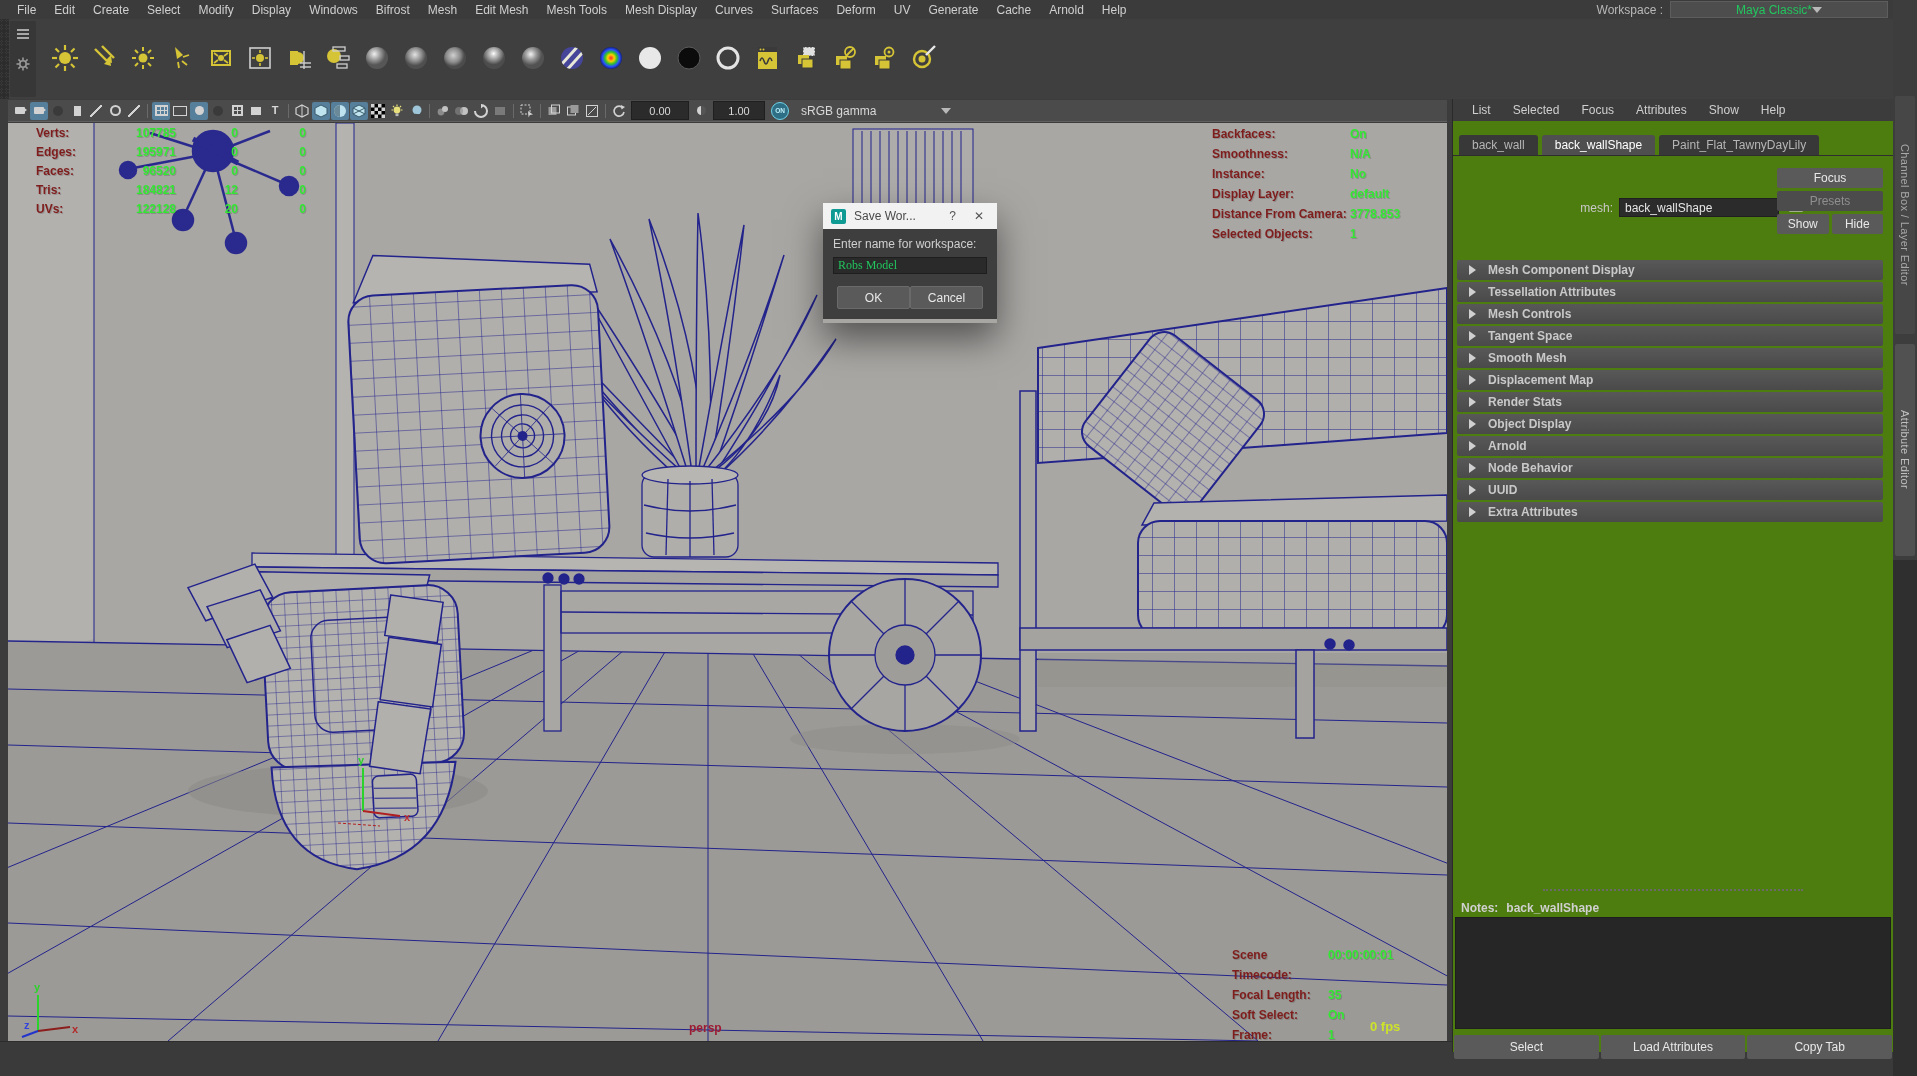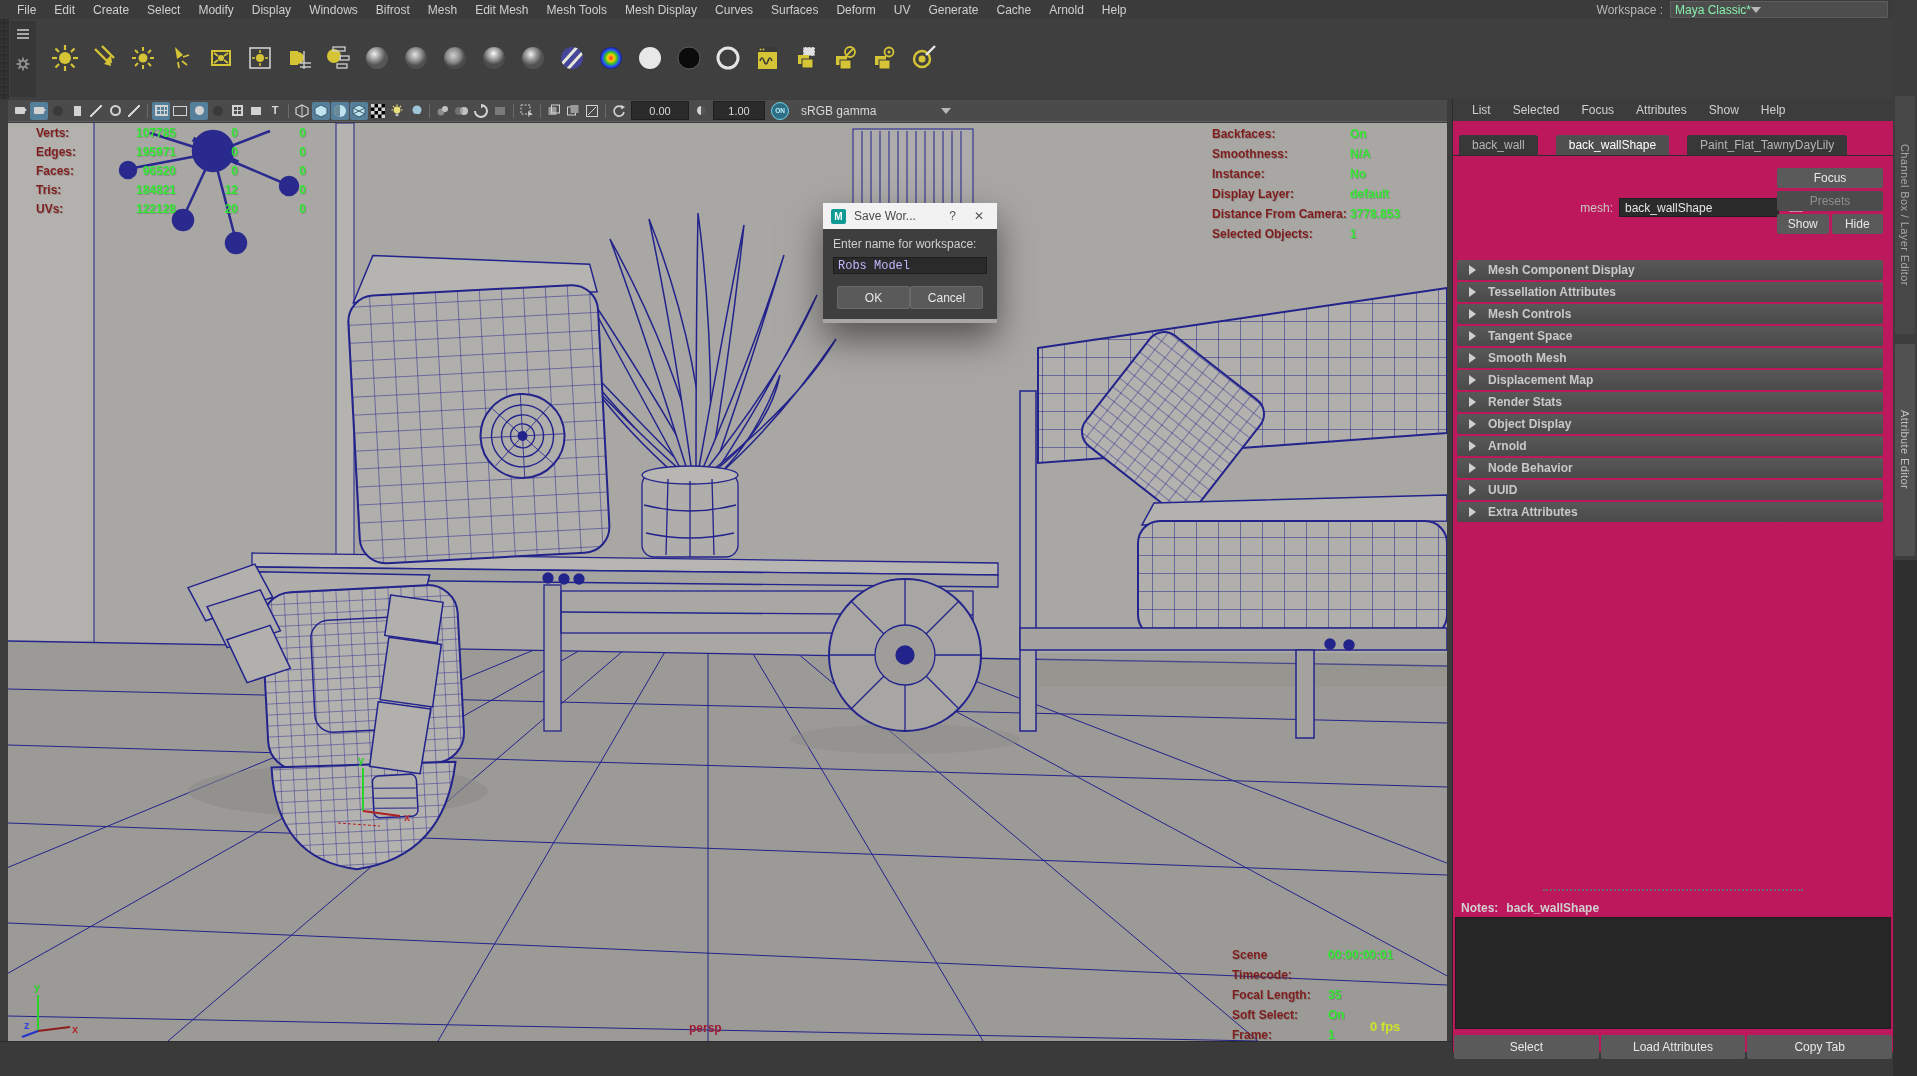--- a/index.html
+++ b/index.html
@@ -3,21 +3,21 @@
 <meta charset="utf-8">
 <style>
   html,body{margin:0;padding:0;background:#262626;font-family:"Liberation Sans","DejaVu Sans",sans-serif;}
   #app{position:relative;width:1917px;height:1076px;background:#3c3c3c;overflow:hidden;}
 
   
   #menubar{position:absolute;left:0;top:0;width:1917px;height:19px;background:#3b3b3b;display:flex;align-items:center;padding-left:8px;box-sizing:border-box;z-index:5;}
   .mi{color:#cfcfcf;font-size:12px;padding:0 9px;white-space:nowrap;}
   #ws-cluster{position:absolute;right:10px;top:1px;display:flex;align-items:center;gap:7px;}
   #ws-label{color:#b8b8b8;font-size:12px;}
-  #ws-select{width:208px;height:15px;background:#4d4d4d;border:1px solid #5d5d5d;color:#86efac;font-size:12px;display:flex;align-items:center;justify-content:flex-start;padding:0 4px;}
+  #ws-select{width:208px;height:15px;background:#4d4d4d;border:1px solid #5d5d5d;color:#22c55e;font-size:12px;display:flex;align-items:center;justify-content:center;padding:0 4px;}
   .caret{width:0;height:0;border-left:5px solid transparent;border-right:5px solid transparent;border-top:6px solid #b8b8b8;}
 
   
   #shelf{position:absolute;left:0;top:19px;width:1917px;height:80px;background:#3f3f3f;}
   #grip{position:absolute;left:0;top:0;width:9px;height:80px;background:repeating-radial-gradient(circle at 4px 4px,#2c2c2c 0 1px,transparent 1.5px) 0 0/8px 8px #3f3f3f;}
   #ministrip{position:absolute;left:10px;top:2px;width:26px;height:76px;background:#373737;border-radius:2px;display:flex;flex-direction:column;align-items:center;gap:22px;padding-top:12px;box-sizing:border-box;}
   .hamb{width:12px;height:2px;background:#a8a8a8;box-shadow:0 4px 0 #a8a8a8,0 -4px 0 #a8a8a8;}
   #shelf-icons{position:absolute;left:48px;top:22px;display:flex;gap:5px;align-items:center;}
   .shicon{width:34px;height:34px;display:flex;align-items:center;justify-content:center;}
 
@@ -60,24 +60,24 @@
   #hud-br{left:1208px;top:822px;}
   #hud-br .hud-row{line-height:20px;}
   #hud-br .hl{width:96px;}
   #fps{position:absolute;left:1362px;top:896px;font-size:13px;font-weight:bold;z-index:3;}
   #persp-label{position:absolute;left:681px;top:898px;color:#9c1b33;font-size:12px;font-weight:bold;z-index:3;}
 
   
   #bottom-strip{position:absolute;left:0;top:1041px;width:1917px;height:35px;background:#3a3a3a;border-top:1px solid #2c2c2c;}
 
   
-  #ae{position:absolute;left:1452px;top:99px;width:441px;height:953px;background:#be185d;border-left:1px solid #2a2a2a;box-sizing:border-box;z-index:4;}
+  #ae{position:absolute;left:1452px;top:99px;width:441px;height:953px;background:#4d7c0f;border-left:1px solid #2a2a2a;box-sizing:border-box;z-index:4;}
   #ae-menu{height:22px;display:flex;align-items:center;padding-left:8px;gap:0;background:#3c3c3c;}
   .ae-mi{color:#cfcfcf;font-size:12px;padding:0 11px;}
-  #ae-tabs{height:22px;margin-top:12px;display:flex;align-items:flex-end;padding-left:6px;gap:18px;border-bottom:1px solid #2e2e2e;}
+  #ae-tabs{height:22px;margin-top:12px;display:flex;align-items:flex-end;padding-left:6px;gap:4px;border-bottom:1px solid #2e2e2e;}
   .ae-tab{height:20px;padding:0 13px;font-size:12px;display:flex;align-items:center;background:#383838;color:#b5b5b5;border-radius:3px 3px 0 0;white-space:nowrap;}
   .ae-tab.active{background:#4f4f4f;color:#ffffff;}
   #ae-head{position:relative;height:90px;}
   #mesh-row{position:absolute;left:0;top:42px;display:flex;align-items:center;}
   #mesh-label{width:160px;text-align:right;color:#c9c9c9;font-size:12px;padding-right:6px;}
   #mesh-field{width:148px;height:17px;background:#2b2b2b;border:1px solid #1f1f1f;color:#e6e6e6;font-size:12px;padding:0 5px;font-family:"Liberation Sans",sans-serif;}
   .swap-btn{width:20px;height:16px;margin-left:6px;display:flex;align-items:center;justify-content:center;}
   #ae-btns{position:absolute;right:10px;top:12px;width:106px;}
   .ae-btn{height:20px;background:#5a5a5a;color:#e8e8e8;font-size:12px;display:flex;align-items:center;justify-content:center;border-radius:2px;margin-bottom:3px;}
   .ae-btn.dim{color:#8f8f8f;background:#4c4c4c;}
@@ -105,21 +105,21 @@
   #right-strip-bottom{position:absolute;left:0;top:560px;width:24px;height:516px;background:#2f2f2f;}
 
   
   #dialog{position:absolute;left:823px;top:203px;width:174px;height:120px;z-index:20;box-shadow:0 16px 34px rgba(0,0,0,.5);font-size:12px;}
   #dlg-title{height:26px;background:#f2f2f2;display:flex;align-items:center;padding:0 8px;gap:8px;}
   #dlg-logo{width:15px;height:15px;background:#0f9a94;border-radius:2px;color:#fff;font-size:10px;font-weight:bold;display:flex;align-items:center;justify-content:center;}
   #dlg-title-text{color:#4a4a4a;font-size:12px;flex:1;}
   .dlg-sys{color:#555;font-size:12px;padding:0 5px;}
   #dlg-body{height:90px;background:#3e3e3e;padding:8px 10px;box-sizing:border-box;}
   #dlg-prompt{color:#cfcfcf;margin-bottom:6px;}
-  #dlg-input{width:100%;height:17px;background:#2a2a2a;border:1px solid #1e1e1e;color:#c4b5fd;font-size:12px;padding:1px 4px;box-sizing:border-box;font-family:Liberation Mono, monospace;}
+  #dlg-input{width:100%;height:17px;background:#2a2a2a;border:1px solid #1e1e1e;color:#22c55e;font-size:12px;padding:1px 4px;box-sizing:border-box;font-family:Liberation Serif, serif;}
   #dlg-btns{display:flex;justify-content:center;margin-top:12px;}
   .dlg-btn{width:71px;height:21px;background:#5a5a5a;color:#e8e8e8;display:flex;align-items:center;justify-content:center;border-radius:2px;border:1px solid #6a6a6a;}
 </style>
 </head>
 <body>
 
 <div id="app">
 
   <div id="menubar">
     <span class="mi">File</span>

